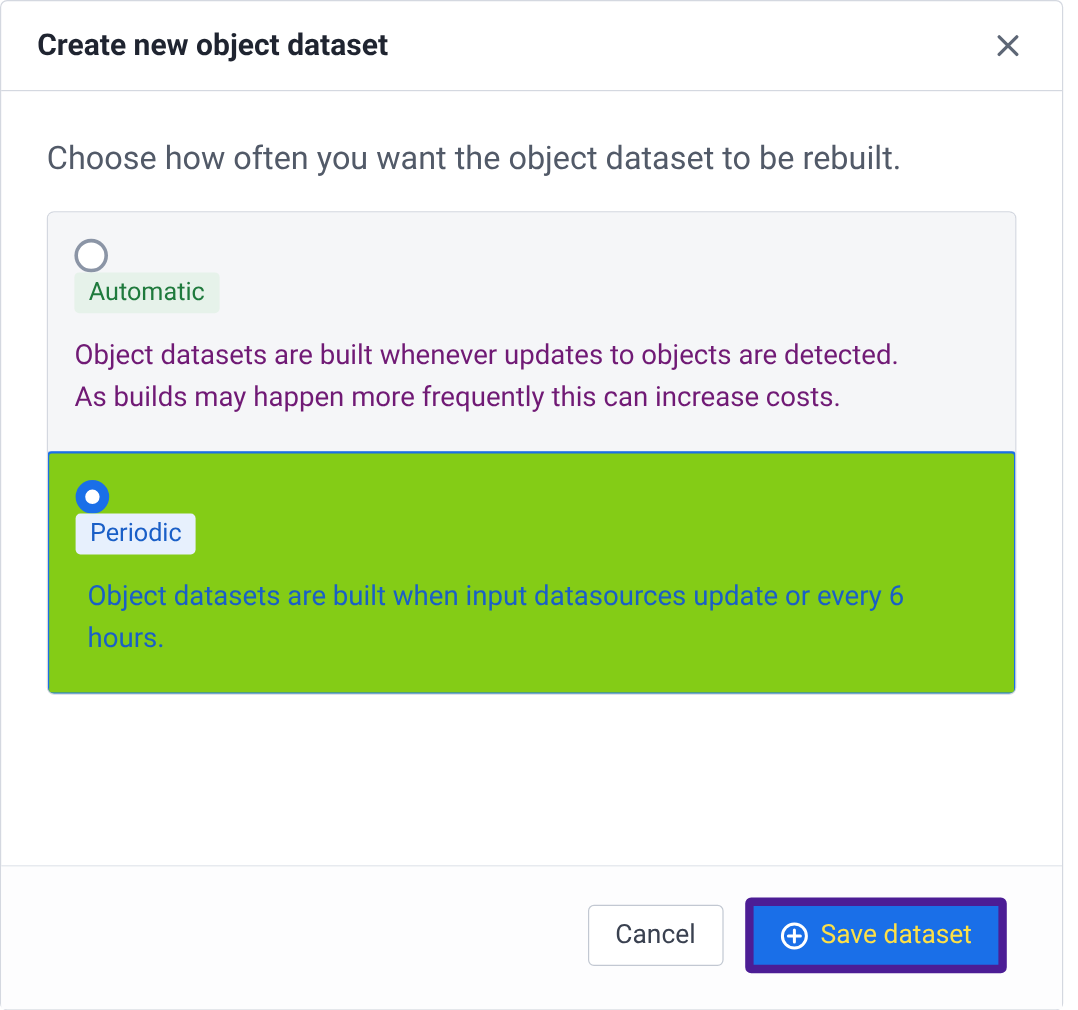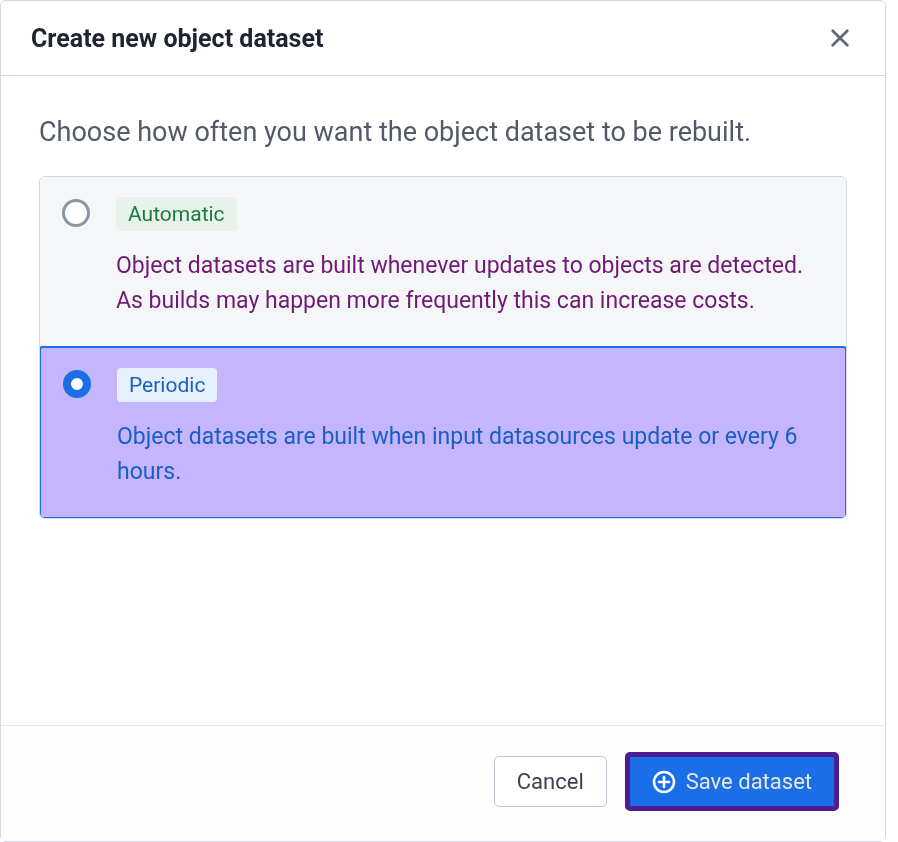--- a/index.html
+++ b/index.html
@@ -65,26 +65,28 @@
   }
   .option {
     display: flex;
     align-items: flex-start;
     padding: 20px 22px 28px 22px;
     cursor: pointer;
   }
   .option-automatic {
     background: #f5f6f8;
     border-bottom: 1px solid #d4d8e0;
+    flex-direction: column;
   }
   .option-periodic {
-    background: #c4b5fd;
+    background: #84cc16;
     border: 2px solid #1a6fe8;
     border-radius: 4px;
     margin: -1px; 
+    flex-direction: column;
   }
   .radio {
     width: 28px;
     height: 28px;
     border-radius: 50%;
     flex-shrink: 0;
     margin-top: 2px;
     margin-right: 26px;
   }
   .radio-unselected {
@@ -114,20 +116,21 @@
     background: #e7f0fd;
     color: #1a5fc7;
   }
   .option-desc {
     font-size: 23px;
     line-height: 1.5;
     color: #701a75;
   }
   .option-periodic .option-desc {
     color: #1a5fc7;
+    margin-left: 10px;
   }
   .option-desc p + p {
   }
   .dialog-footer {
     display: flex;
     justify-content: flex-end;
     align-items: center;
     gap: 18px;
     padding: 26px 46px 30px 30px;
     border-top: 1px solid #e2e5eb;
@@ -143,22 +146,22 @@
     cursor: pointer;
     gap: 10px;
   }
   .btn-cancel {
     background: #fff;
     border: 1px solid #c2c8d2;
     color: #3a4150;
   }
   .btn-primary {
     background: #1a6fe8;
-    border: 5px solid #4c1d95;
-    color: #e5e5e5;
+    border: 7px solid #4c1d95;
+    color: #fde047;
     align-items: flex-end;
   }
   .btn-primary svg {
     width: 24px;
     height: 24px;
   }
 </style>
 </head>
 <body>
 

